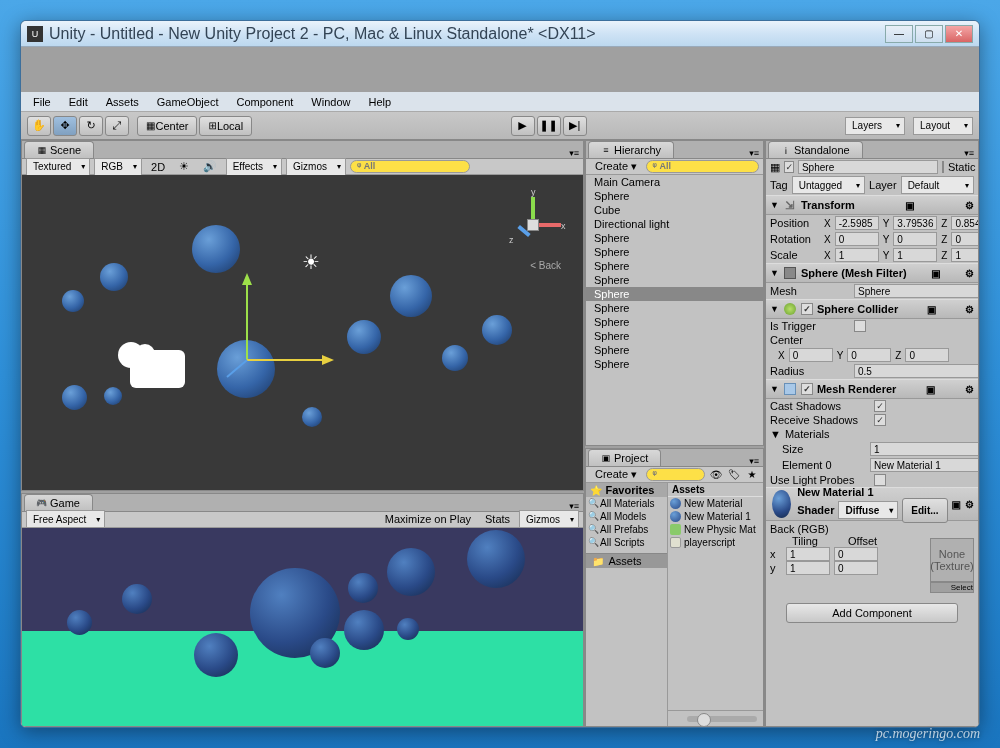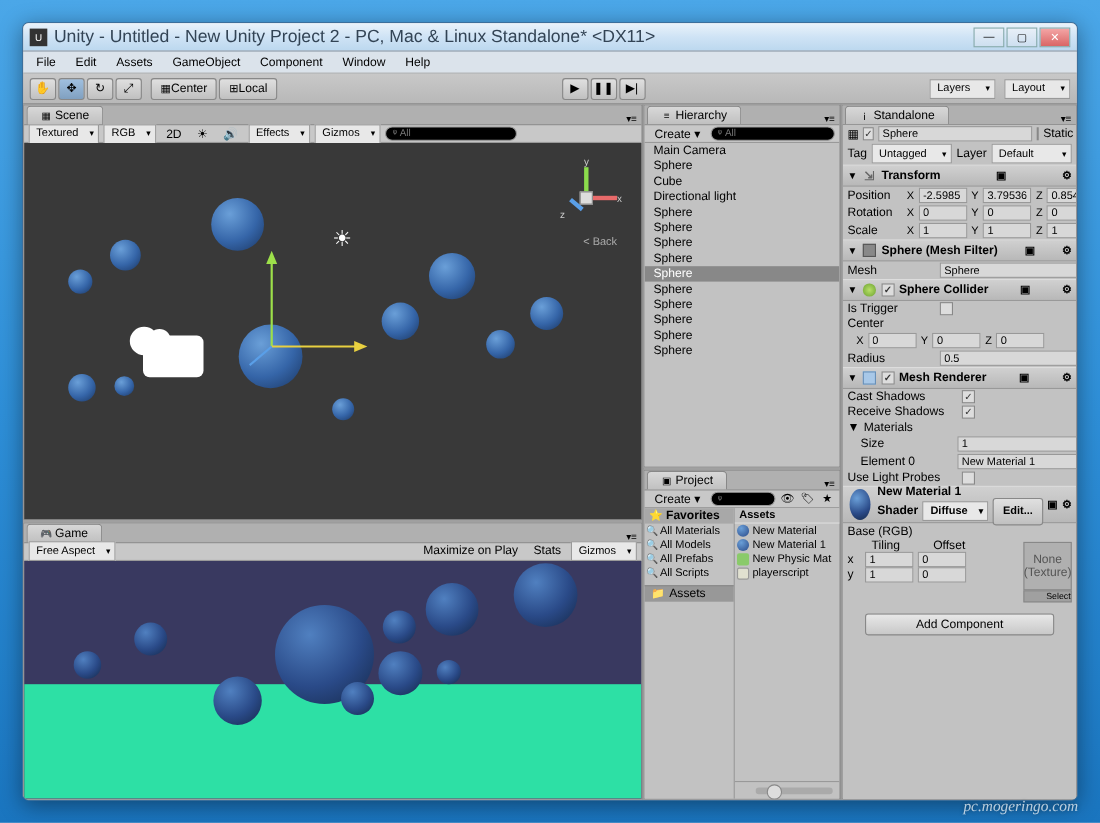--- a/index.html
+++ b/index.html
@@ -4,42 +4,42 @@
 <style>
   * { box-sizing: border-box; margin: 0; padding: 0; font-family: Arial, sans-serif; font-size: 11px; }
   body { background: linear-gradient(to bottom, #4ba7e8 0%, #2e8fd8 50%, #1a75bf 100%); width: 1000px; height: 748px; overflow: hidden; position: relative; }
   .window { position: absolute; top: 20px; left: 20px; right: 20px; bottom: 20px; background: #a0a0a0; border: 1px solid #3c6f9c; border-radius: 6px; box-shadow: 0 4px 20px rgba(0,0,0,0.4); display: flex; flex-direction: column; overflow: hidden; }
   .titlebar { height: 26px; background: linear-gradient(to bottom, #eaf3fb 0%, #cfe3f5 50%, #bcd8ef 100%); border-bottom: 1px solid #9ab; display: flex; align-items: center; padding: 0 6px; }
   .titlebar-icon { width: 16px; height: 16px; background: #333; margin-right: 6px; display: flex; align-items: center; justify-content: center; color:#fff; font-size:9px;}
   .titlebar-text { flex: 1; color: #345; font-size: 16px; }
   .win-btns { display: flex; gap: 2px; }
   .win-btn { width: 28px; height: 18px; background: linear-gradient(#e8eff7,#cddff0); border: 1px solid #8aa; font-size: 10px; display: flex; align-items: center; justify-content: center; cursor: pointer; }
   .win-btn.close { background: linear-gradient(#f4a6a6,#d96565); color:#fff;}
-  .menubar { height: 20px; background: #dbe3eb; border-bottom: 1px solid #aaa; display: flex; align-items: center; padding: 0 4px; gap: 2px; }
+  .menubar { height: 20px; background: #dbe3eb; border-bottom: 1px solid #aaa; display: flex; align-items: center; padding: 0 4px; gap: 2px; margin-top: 45px; }
   .menubar span { padding: 2px 8px; cursor: pointer; }
   .toolbar { height: 28px; background: linear-gradient(#c8c8c8,#b8b8b8); border-bottom: 1px solid #888; display: flex; align-items: center; padding: 0 6px; gap: 8px; }
   .tool-group { display: flex; gap: 2px; }
   .tool-btn { width: 24px; height: 20px; background: linear-gradient(#e0e0e0,#c0c0c0); border: 1px solid #888; border-radius: 3px; display: flex; align-items: center; justify-content: center; cursor: pointer; font-size: 11px; }
   .tool-btn.text { width: auto; padding: 0 8px; font-size: 10px; }
   .tool-btn.active { background: linear-gradient(#a0c0e0,#80a0c0); }
   .spacer { flex: 1; }
   .dropdown { height: 18px; background: #e8e8e8; border: 1px solid #999; padding: 0 18px 0 6px; font-size: 10px; position: relative; cursor: pointer; min-width: 60px; display: flex; align-items: center;}
   .dropdown::after { content: "▾"; position: absolute; right: 4px; font-size: 8px; }
   .main-area { flex: 1; display: flex; background: #a0a0a0; overflow: hidden; }
   .left-col { flex: 1; display: flex; flex-direction: column; }
   .mid-col { width: 180px; display: flex; flex-direction: column; border-left: 1px solid #888; }
   .right-col { width: 215px; display: flex; flex-direction: column; border-left: 1px solid #888; }
   .panel { display: flex; flex-direction: column; background: #c2c2c2; border: 1px solid #888; }
   .panel-tabs { height: 18px; background: #b0b0b0; display: flex; align-items: flex-end; border-bottom: 1px solid #888; }
   .tab { padding: 2px 12px; background: linear-gradient(#d8d8d8,#c0c0c0); border: 1px solid #888; border-bottom: none; border-radius: 4px 4px 0 0; margin-left: 2px; font-size: 10px; cursor: pointer; display:flex; align-items:center; gap:3px;}
   .tab-icon { width:10px; height:10px; display:inline-flex; align-items:center; justify-content:center; font-size:9px;}
   .panel-toolbar { height: 16px; background: #c8c8c8; border-bottom: 1px solid #999; display: flex; align-items: center; padding: 0 4px; gap: 4px; font-size: 10px; }
   .panel-toolbar > * { cursor: pointer; }
   .panel-toolbar .tb-btn { padding: 0 4px; border: 1px solid transparent; }
-  .panel-toolbar .search { flex:1; height:13px; background:#000000; border:1px solid #999; border-radius:7px; padding:0 6px; font-size:9px; color:#777;}
+  .panel-toolbar .search { flex:1; height:13px; background:#fde047; border:1px solid #999; border-radius:7px; padding:0 6px; font-size:9px; color:#777;font-weight:bold;}
   .panel-toolbar .mini-icon { width:14px; height:14px; font-size:10px; display:flex; align-items:center; justify-content:center;}
   .scene-panel { flex: 1.5; }
   .game-panel { flex: 1; margin-top: 2px; }
   .scene-view { flex: 1; background: #393939; position: relative; overflow: hidden; }
   .sphere { position: absolute; border-radius: 50%; background: radial-gradient(circle at 35% 30%, #6a9fd8, #3565a8 55%, #1a3560); }
   .scene-sun { position:absolute; color:#fff; font-size:20px; left:280px; top:75px;}
   .camera-icon { position:absolute; left:108px; top:175px; width:55px; height:38px; background:#fff; border-radius:6px;}
   .camera-icon::before{content:""; position:absolute; left:-12px; top:-8px; width:26px; height:26px; background:#fff; border-radius:50%;}
   .camera-icon::after{content:""; position:absolute; left:5px; top:-6px; width:20px; height:20px; background:#fff; border-radius:50%;}
   .axis-gizmo { position:absolute; right:20px; top:20px; width:60px; height:60px; }
@@ -431,21 +431,21 @@
                 <div class="dropdown" style="flex:1;min-width:50px">Diffuse</div>
                 <div class="tool-btn text" style="height:25px">Edit...</div>
               </div>
             </div>
             <span class="gear">▣</span>
             <span class="gear">⚙</span>
           </div>
           <div style="display:flex; padding:2px 4px; gap:6px;">
             <div style="flex:1">
               <div class="insp-row" style="padding:0">
-                  <label>Base (RGB)</label>
+                  <label>Back (RGB)</label>
                 </div>
               <div class="insp-row" style="padding:0">
                   <label style="width:18px"></label>
                   <label style="width:52px">Tiling</label>
                   <label>Offset</label>
                 </div>
               <div class="insp-row" style="padding:0">
                   <label style="width:12px">x</label>
                 <input class="insp-input small" value="1" style="">
                 <input class="insp-input small" value="0" style="">

